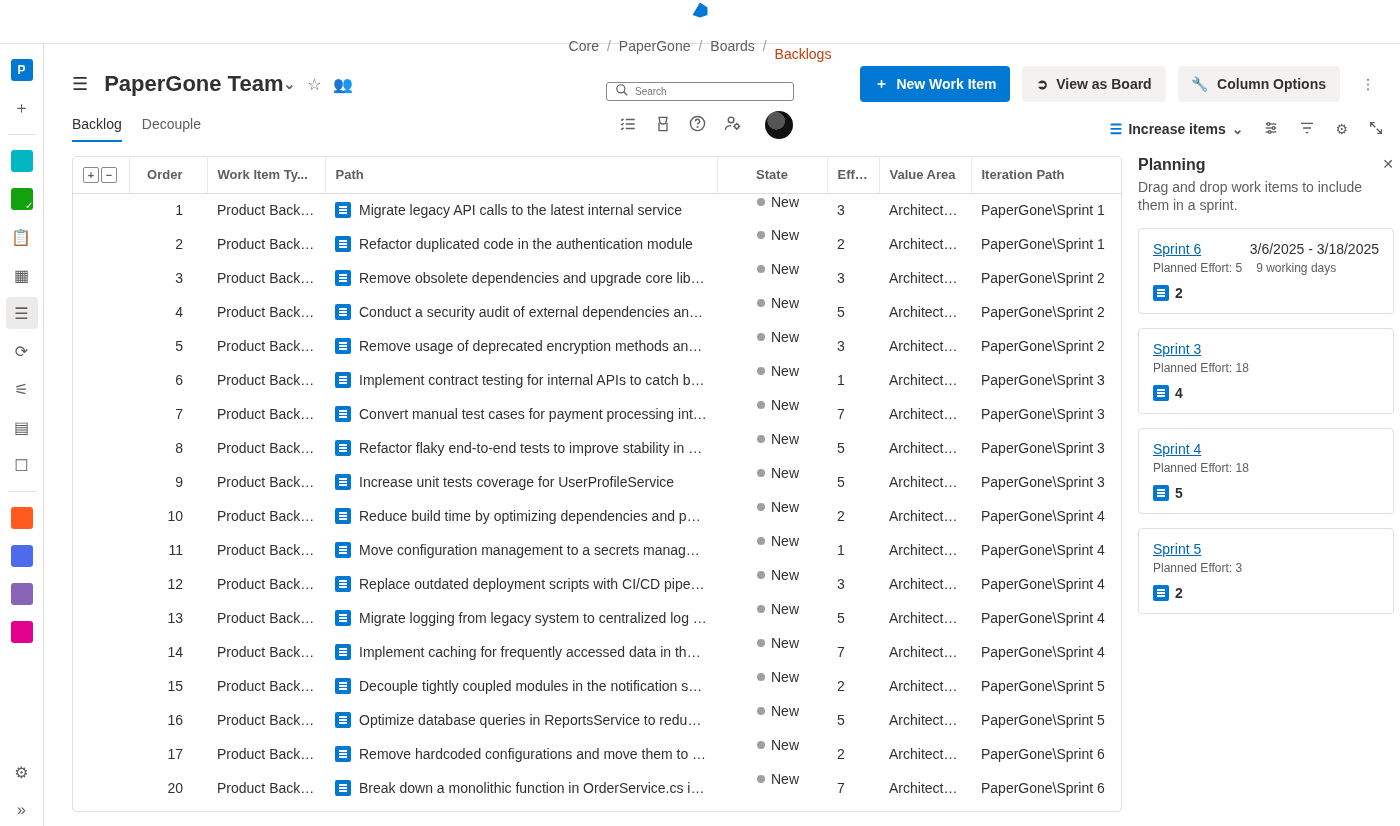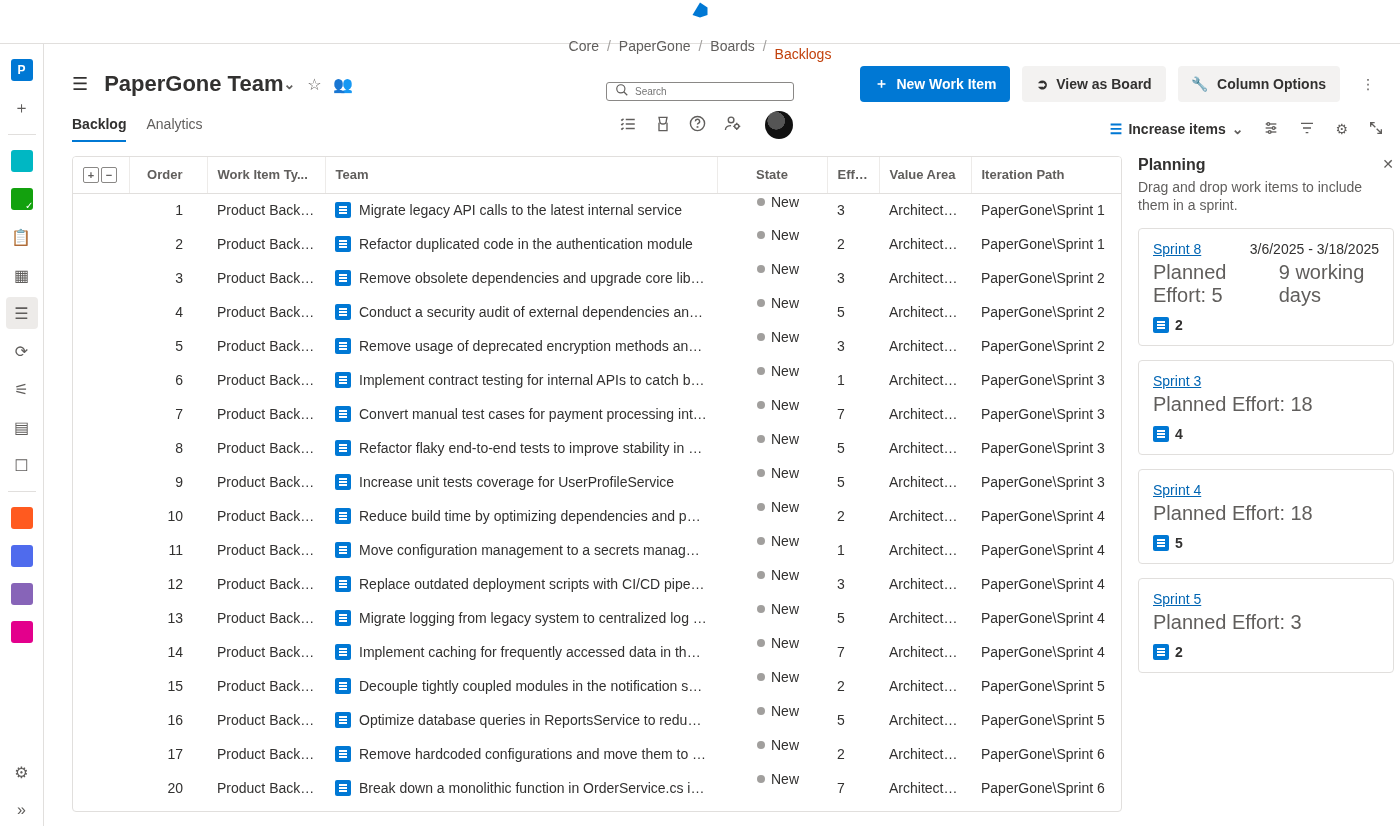--- a/index.html
+++ b/index.html
@@ -50,21 +50,21 @@
   .hdr-spacer { flex:1; }
   .btn { display:inline-flex; align-items:center; gap:8px; height:36px; padding:0 14px; border-radius:4px; cursor:pointer; font-weight:600; border:none; font-size:14px;}
   .btn-primary { background:#0078d4; color:#fff; }
   .btn-secondary { background:#f3f2f1; color:#323130; }
   .hdr-more { width:32px; height:32px; display:flex; align-items:center; justify-content:center; color:#605e5c; cursor:pointer; }
 
   
   .tabs-row { display:flex; align-items:center; border-bottom: none; padding-right:16px; margin-top:6px;}
   .tabs { display:flex; gap:20px; }
   .tab { padding-bottom:10px; cursor:pointer; color:#605e5c; }
-  .tab.active { color:#323130; font-weight:700; position:relative; }
+  .tab.active { color:#323130; font-weight:400; position:relative; }
   .tab.active::after { content:""; position:absolute; left:0; right:0; bottom:0; height:2px; background:#0078d4; }
   .tr-spacer { flex:1;}
   .view-selector { display:flex; align-items:center; gap:6px; font-weight:600; cursor:pointer; }
   .tr-icons { display:flex; gap:20px; margin-left:20px; color:#605e5c; align-items:center;}
 
   
   .content-area { flex:1; display:grid; grid-template-columns: 1fr 262px; min-height:0; gap:0; }
   .table-wrap { border:1px solid #e1dfdd; border-radius:4px; margin-top:14px; margin-bottom:14px; margin-right:16px; display:flex; flex-direction:column; min-height:0; overflow:hidden;}
   .table-scroll { flex:1; overflow-y:auto; }
 
@@ -91,21 +91,21 @@
   .planning { margin-top:14px; padding-left:0; padding-right:6px; display:flex; flex-direction:column; min-height:0;}
   .plan-header { display:flex; align-items:flex-start; justify-content:space-between;}
   .plan-title { font-size:16px; font-weight:600; }
   .plan-sub { color:#605e5c; font-size:14px; margin-top:4px; line-height:1.3;}
   .plan-list { margin-top:14px; flex:1; overflow-y:auto; }
   .plan-card { border:1px solid #e1dfdd; border-radius:4px; padding:12px 14px; margin-bottom:14px;}
   .plan-card.first { font-weight:400;}
   .sprint-row { display:flex; align-items:baseline; justify-content:space-between; gap:8px;}
   .sprint-link { color:#0065b3; text-decoration:underline; cursor:pointer; font-weight:400;}
   .sprint-dates { font-size:14px; color:#323130; white-space:nowrap;}
-  .sprint-meta { display:flex; gap:14px; color:#605e5c; font-size:20px; margin-top:4px;}
+  .sprint-meta { display:flex; gap:14px; color:#605e5c; font-size:12px; margin-top:4px;}
   .sprint-count-row { display:flex; align-items:center; gap:6px; margin-top:10px; font-weight:600;}
   .close-x { cursor:pointer; color:#605e5c; font-size:14px; }
 
   .icon-svg{ display:inline-flex; }
 </style>
 </head>
 <body>
 
 <div class="root">
 
@@ -242,21 +242,21 @@
         <button class="btn btn-secondary">
           <span>🔧</span>
           <span>Column Options</span>
         </button>
         <div class="hdr-more">⋮</div>
       </div>
 
       <div class="tabs-row">
         <div class="tabs">
           <div class="tab active">Backlog</div>
-          <div class="tab">Analytics</div>
+          <div class="tab">Decouple</div>
         </div>
         <div class="tr-spacer"></div>
         <div class="view-selector">
           <span style="color:#0078d4">☰</span>
           <span>Increase items</span>
           <span class="chev">⌄</span>
         </div>
         <div class="tr-icons">
           <span><svg width="16" height="16" viewBox="0 0 24 24" fill="none" stroke="#605e5c" stroke-width="2">
                 <line x1="4" y1="6" x2="20" y2="6"></line>
@@ -293,21 +293,21 @@
             <thead>
               <tr>
                 <th>
                   <div class="expand-btns">
                     <span class="tiny-btn">+</span>
                     <span class="tiny-btn">−</span>
                   </div>
                 </th>
                 <th class="order-hdr">Order</th>
                 <th>Work Item Ty...</th>
-                <th>Team</th>
+                <th>Path</th>
                 <th style="text-align:center;">State</th>
                 <th>Effort</th>
                 <th>Value Area</th>
                 <th>Iteration Path</th>
               </tr>
             </thead>
             <tbody id="tbody">
                   <tr>
                     <td></td>
                     <td class="order-cell">1</td>
@@ -642,21 +642,21 @@
             <div>
               <div class="plan-title">Planning</div>
               <div class="plan-sub">Drag and drop work items to include them in a sprint.</div>
             </div>
             <span class="close-x">✕</span>
           </div>
           <div class="plan-list" id="plan-list">
 
           <div class="plan-card">
                 <div class="sprint-row">
-                  <a class="sprint-link">Sprint 8</a>
+                  <a class="sprint-link">Sprint 6</a>
                   <span class="sprint-dates">3/6/2025 - 3/18/2025</span>
                 </div>
                 <div class="sprint-meta">
                   <span>Planned Effort: 5</span>
                   <span>9 working days</span>
                 </div>
                 <div class="sprint-count-row">
                   <span class="wi-icon"></span>
                   <span>2</span>
                 </div>

